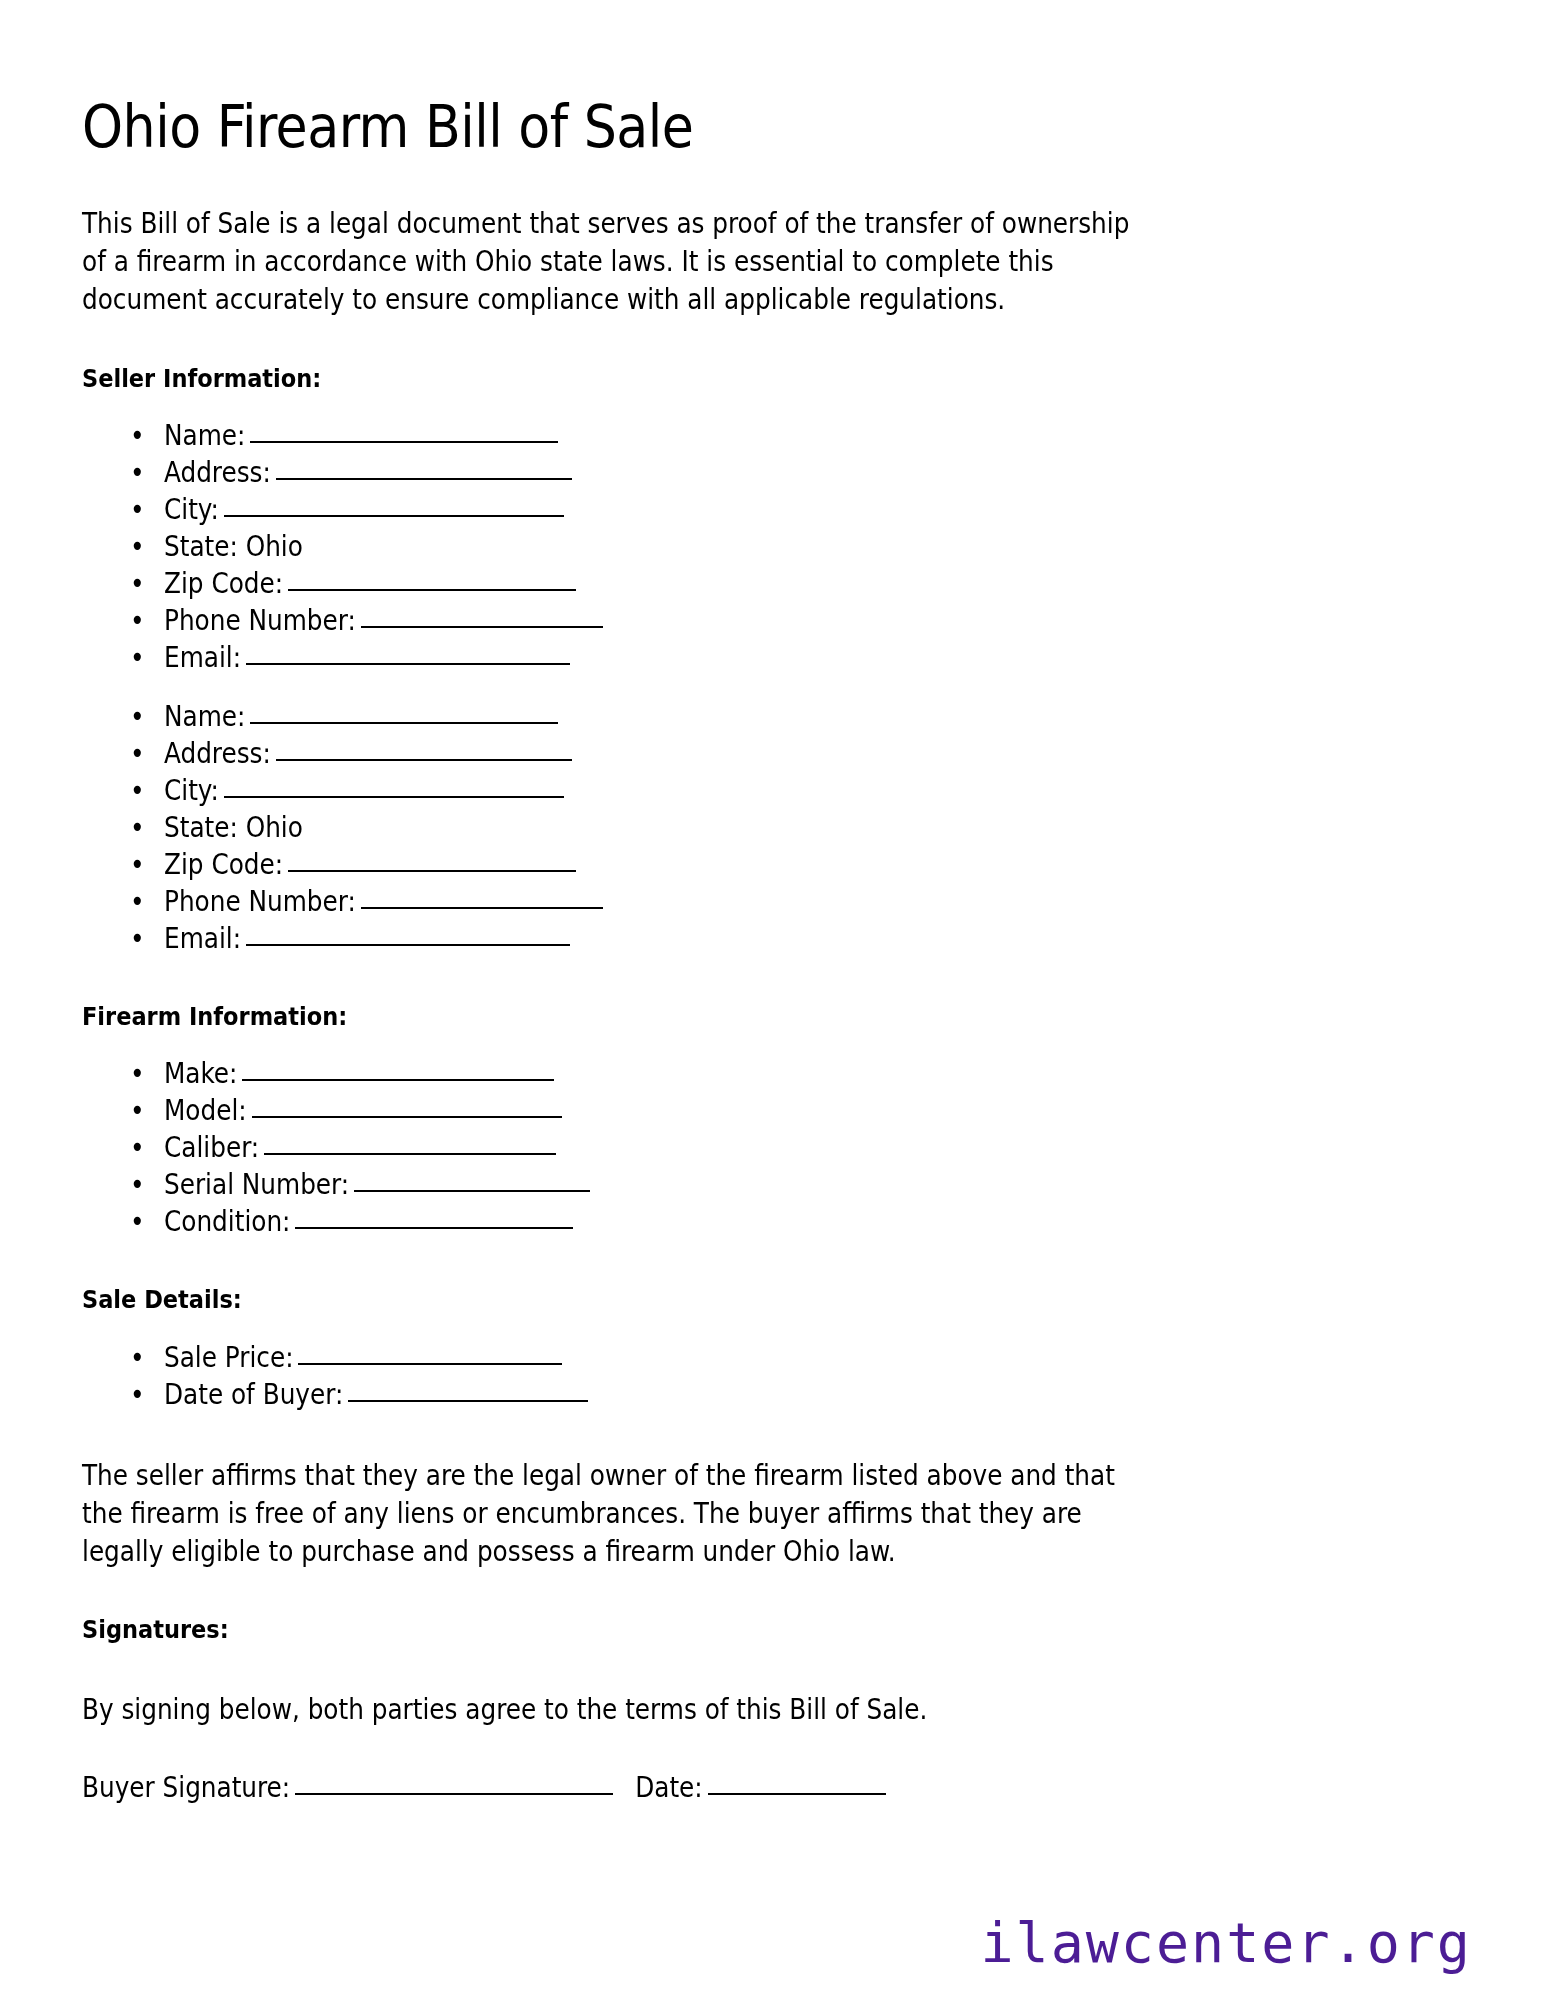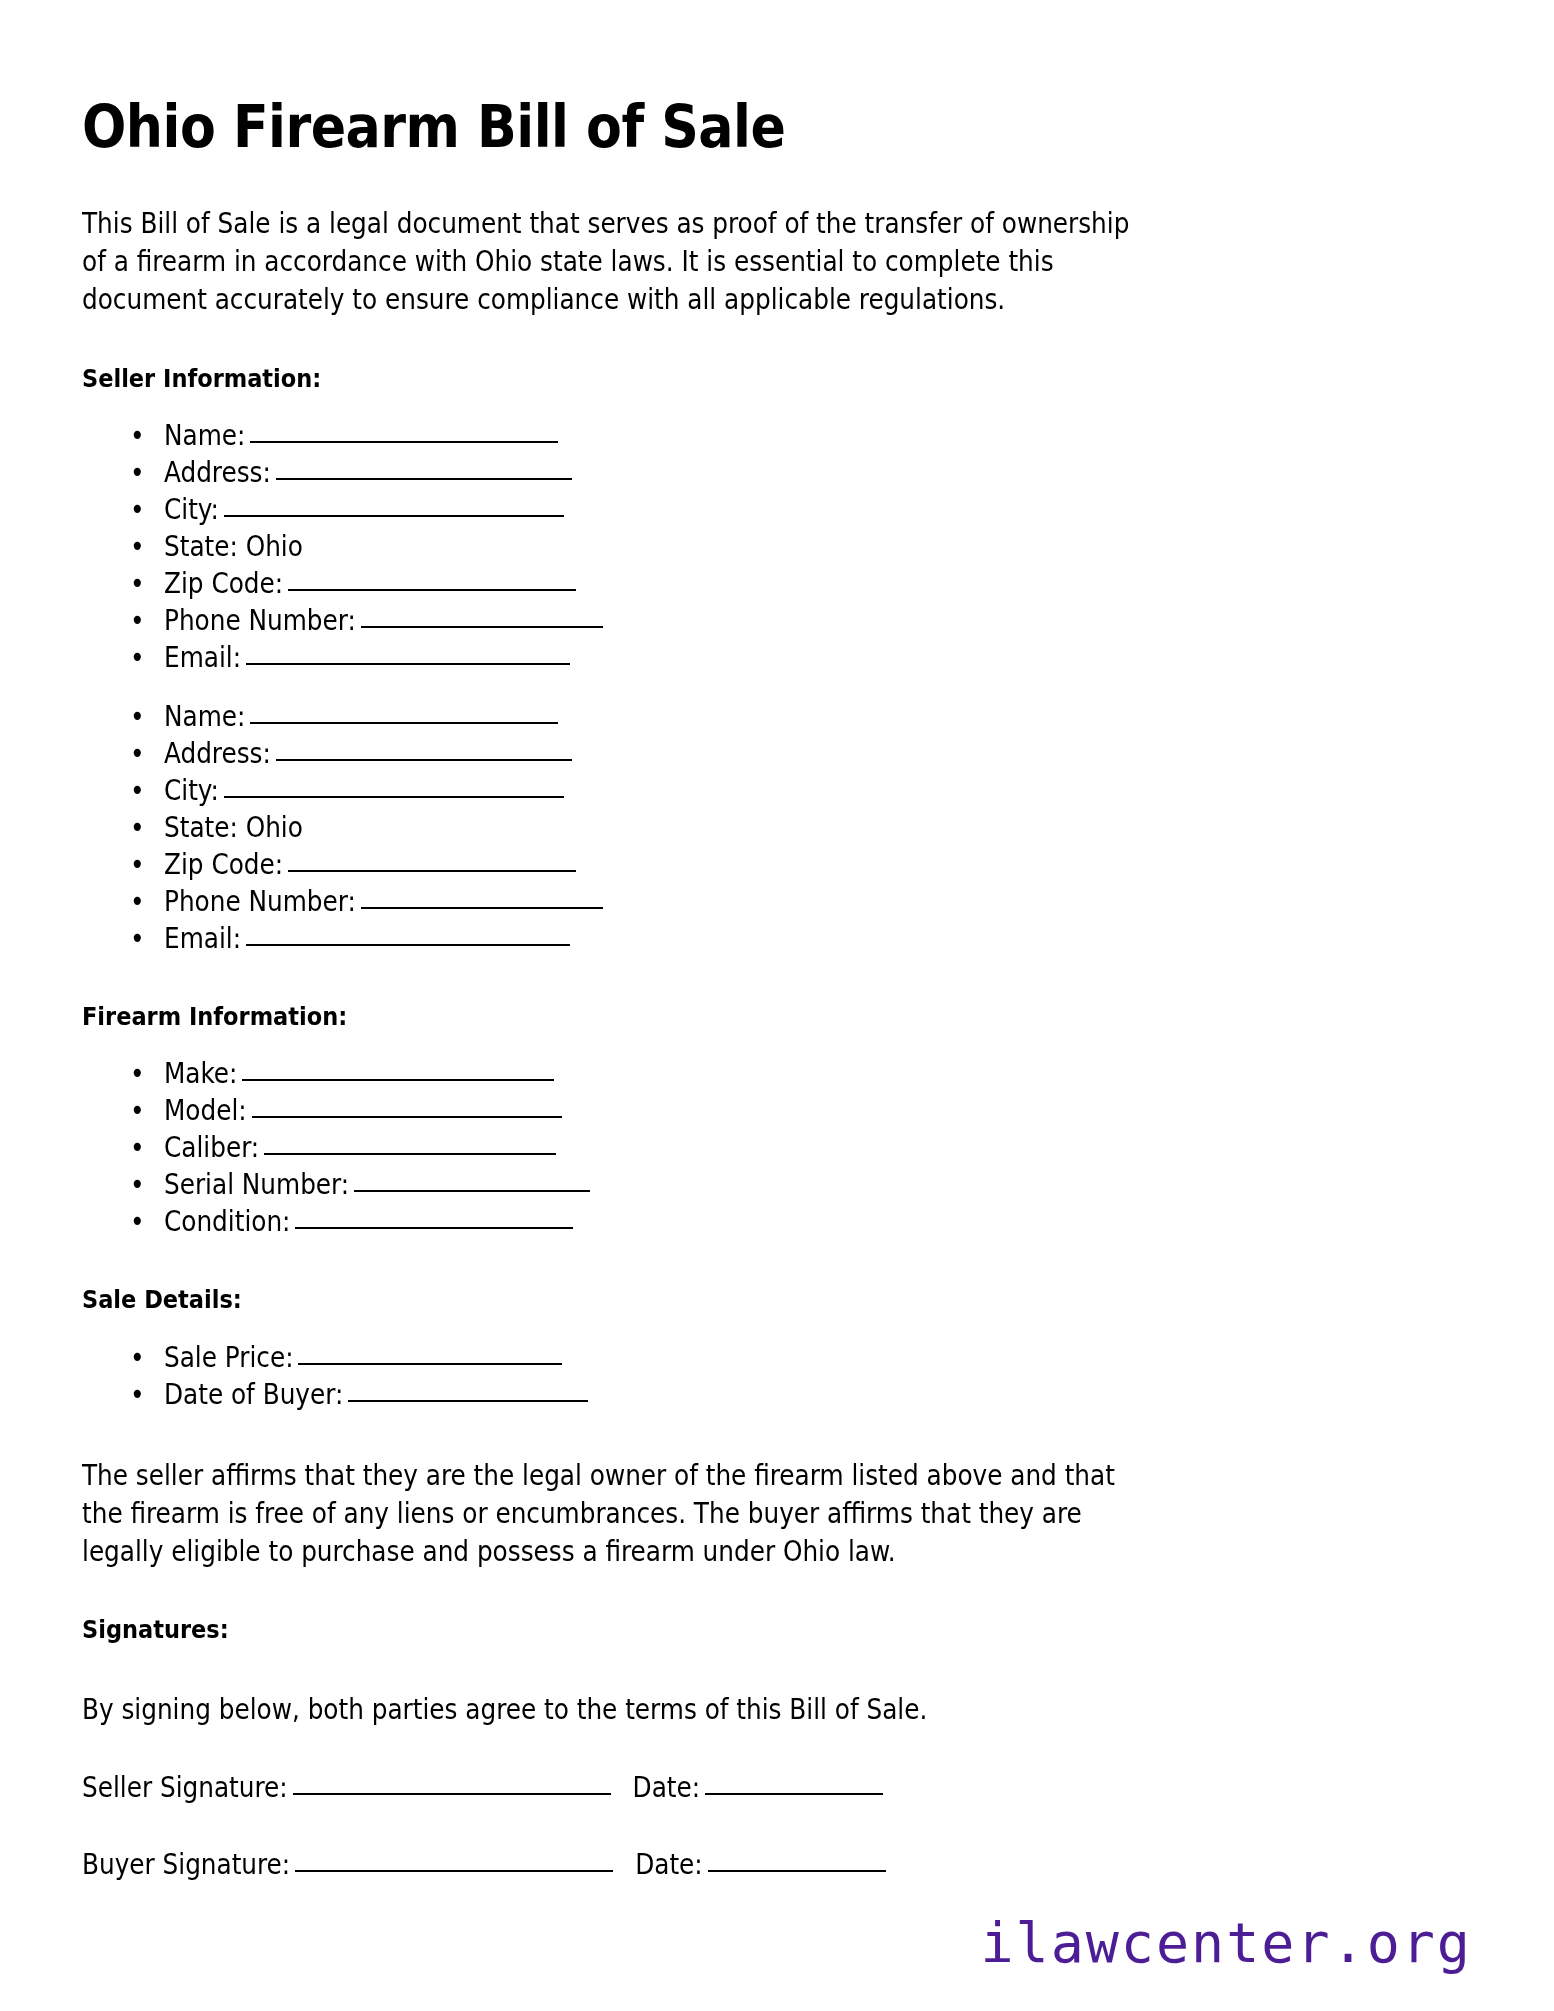--- a/index.html
+++ b/index.html
@@ -20,21 +20,21 @@
   .page {
     position: absolute;
     left: 0; top: 0;
     width: 1554px;
     height: 2011px;
     padding: 72px 82px 0 82px;
   }
 
   h1.doc-title {
     font-size: 58px;
-    font-weight: bold;
+    font-weight: normal;
     letter-spacing: -0.5px;
     margin: 22px 0 0 0;
     line-height: 1.15;
     font-stretch: condensed;
   }
 
   p.para {
     font-size: 27.5px;
     line-height: 1.38;
     margin: 44px 0 0 0;
@@ -145,19 +145,18 @@
       <li><span>Date of Buyer:</span><span class="blank" style="width: 240px;"></span></li>
     </ul>
 
   <p class="para">The seller affirms that they are the legal owner of the firearm listed above and that the firearm is free of any liens or encumbrances. The buyer affirms that they are legally eligible to purchase and possess a firearm under Ohio law.</p>
 
   <h2 class="section-title">Signatures:</h2>
 
   <p class="para">By signing below, both parties agree to the terms of this Bill of Sale.</p>
 
   <div id="signature-rows">
-      <div class="sig-row"><span>Seller Signature:</span><span class="blank" style="width: 318px;"></span><span class="gap"></span><span>Date:</span><span class="blank" style="width: 178px;"></span></div>
       <div class="sig-row"><span>Buyer Signature:</span><span class="blank" style="width: 318px;"></span><span class="gap"></span><span>Date:</span><span class="blank" style="width: 178px;"></span></div>
     </div>
 
   <div class="watermark">ilawcenter.org</div>
 
 </div>
 
 </body></html>

